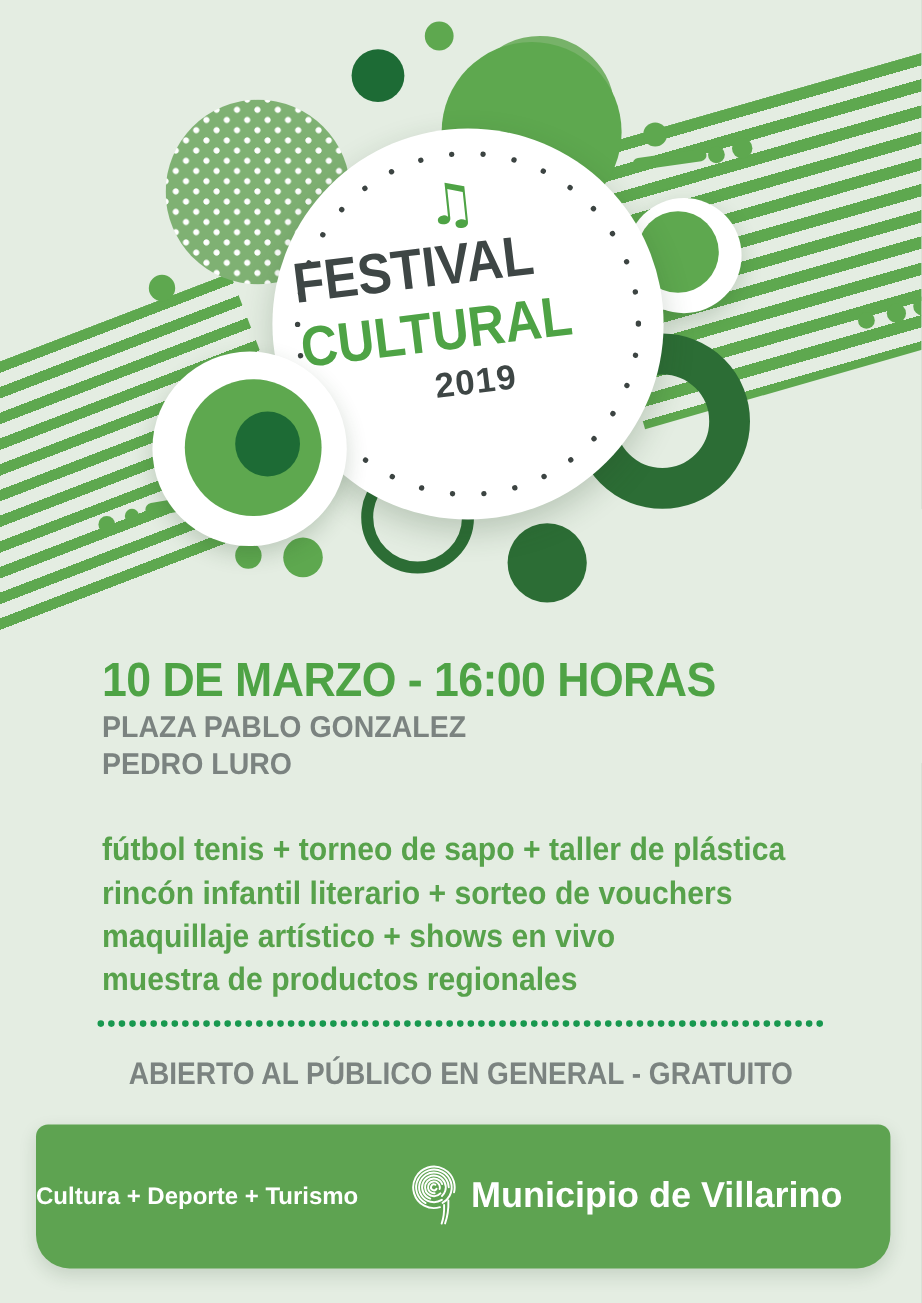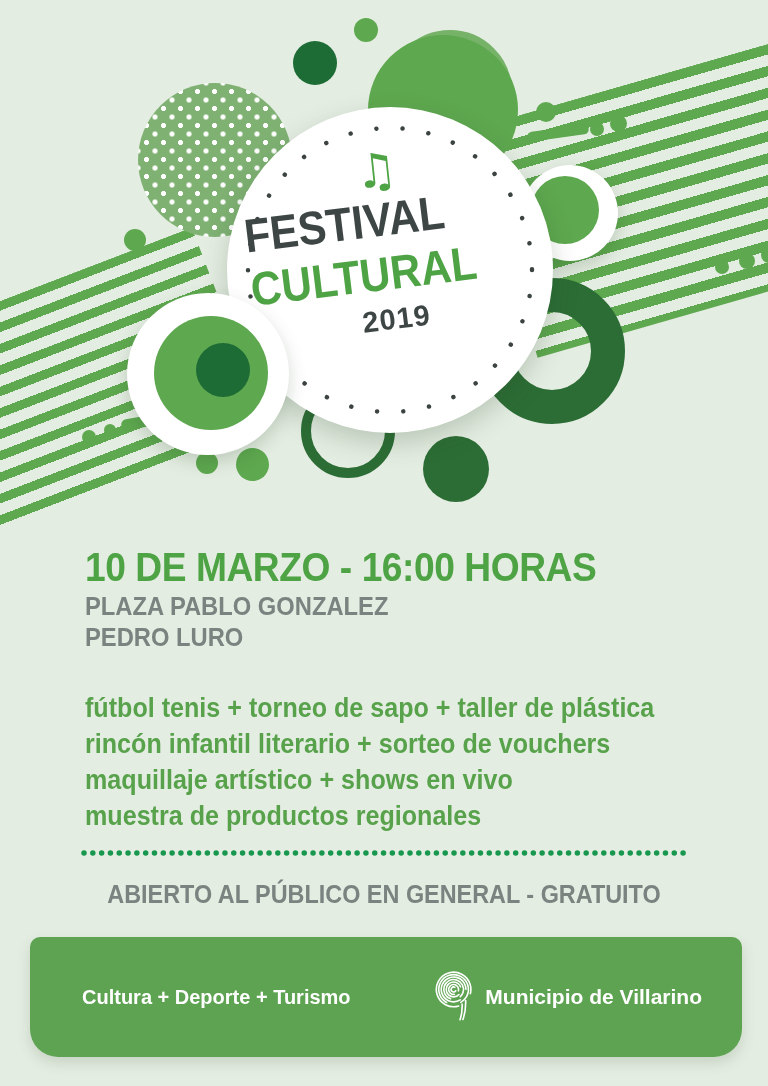--- a/index.html
+++ b/index.html
@@ -144,23 +144,23 @@
   }
 
   
   .footer {
     left:30px; top:937px; width:712px; height:120px; z-index:20;
     background:var(--green-footer,#5ea351);
     border-radius:10px 10px 28px 28px;
     display:flex; align-items:center;
     box-shadow:0 6px 14px rgba(35,70,35,.15);
   }
-  .departments { margin-left:52px; font-weight:bold; font-size:20px; color:#ffffff; }
+  .departments { font-weight:bold; font-size:20px; color:#ffffff; }
   .brand { margin-left:auto; margin-right:40px; display:flex; align-items:center; gap:12px; }
-  .org   { font-weight:bold; font-size:21px; color:#ffffff; white-space:nowrap; }
+  .org   { font-weight:bold; font-size:30px; color:#ffffff; white-space:nowrap; }
 </style>
 </head>
 <body>
 
 <div class="poster">
 
   <div class="abs stripes-left"></div>
   <div class="abs stripes-right"></div>
 
   <div class="abs round polka"></div>

